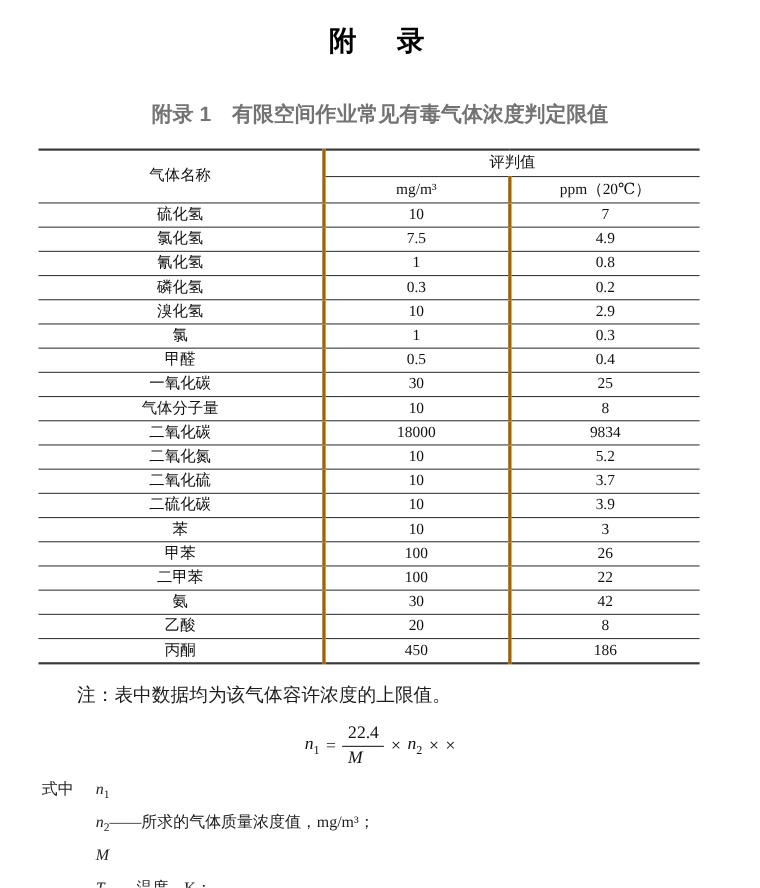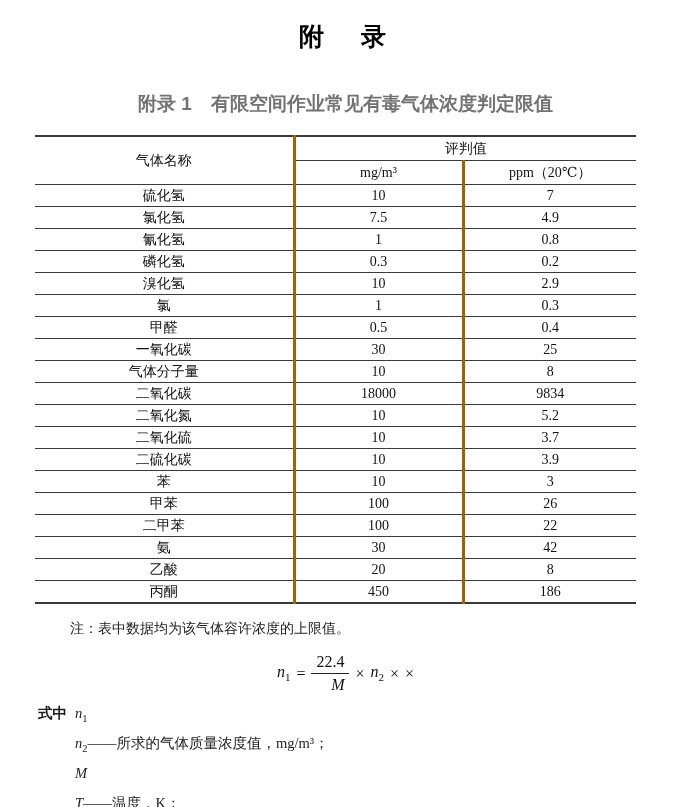--- a/index.html
+++ b/index.html
@@ -48,62 +48,61 @@
     padding: 0 4px;
     font-weight: normal;
     height: 21px;
     line-height: 21px;
   }
   .gas-table thead th { height: 23px; line-height: 23px; }
   
   .gas-table .v-div { border-left: 3px solid #a16207; }
   .note {
     margin: 10px 0 0 70px;
-    font-size: 14px;
+    font-size: 17px;
   }
   .formula {
     margin-top: 14px;
     display: flex;
     justify-content: center;
     align-items: center;
     gap: 6px;
     font-size: 16px;
     color: #111;
   }
   .formula .varit { font-style: italic; }
   .formula sub {
     font-size: 11px;
     font-style: normal;
   }
   .frac {
     display: inline-flex;
     flex-direction: column;
-    align-items: flex-end;
+    align-items: flex-start;
     line-height: 1.25;
   }
   .frac .num {
     padding: 0 5px 1px 5px;
     border-bottom: 1px solid #222;
   }
   .frac .den { padding: 1px 5px 0 5px; }
   .where {
     margin: 6px 0 0 38px;
     font-size: 14.5px;
   }
   .where-row {
     display: flex;
     align-items: baseline;
     line-height: 24px;
   }
   .w-label {
     display: inline-block;
     width: 35px;
     flex: 0 0 35px;
-    margin-right: 2px;
-    font-weight: bold;
+    margin-right: 14px;
   }
   .w-sym { font-style: italic; }
   .w-sym sub { font-size: 10.5px; font-style: normal; }
 </style>
 </head>
 <body>
 
 <div class="title">附　录</div>
 
 <div class="subtitle">附录 1　有限空间作业常见有毒气体浓度判定限值</div>

